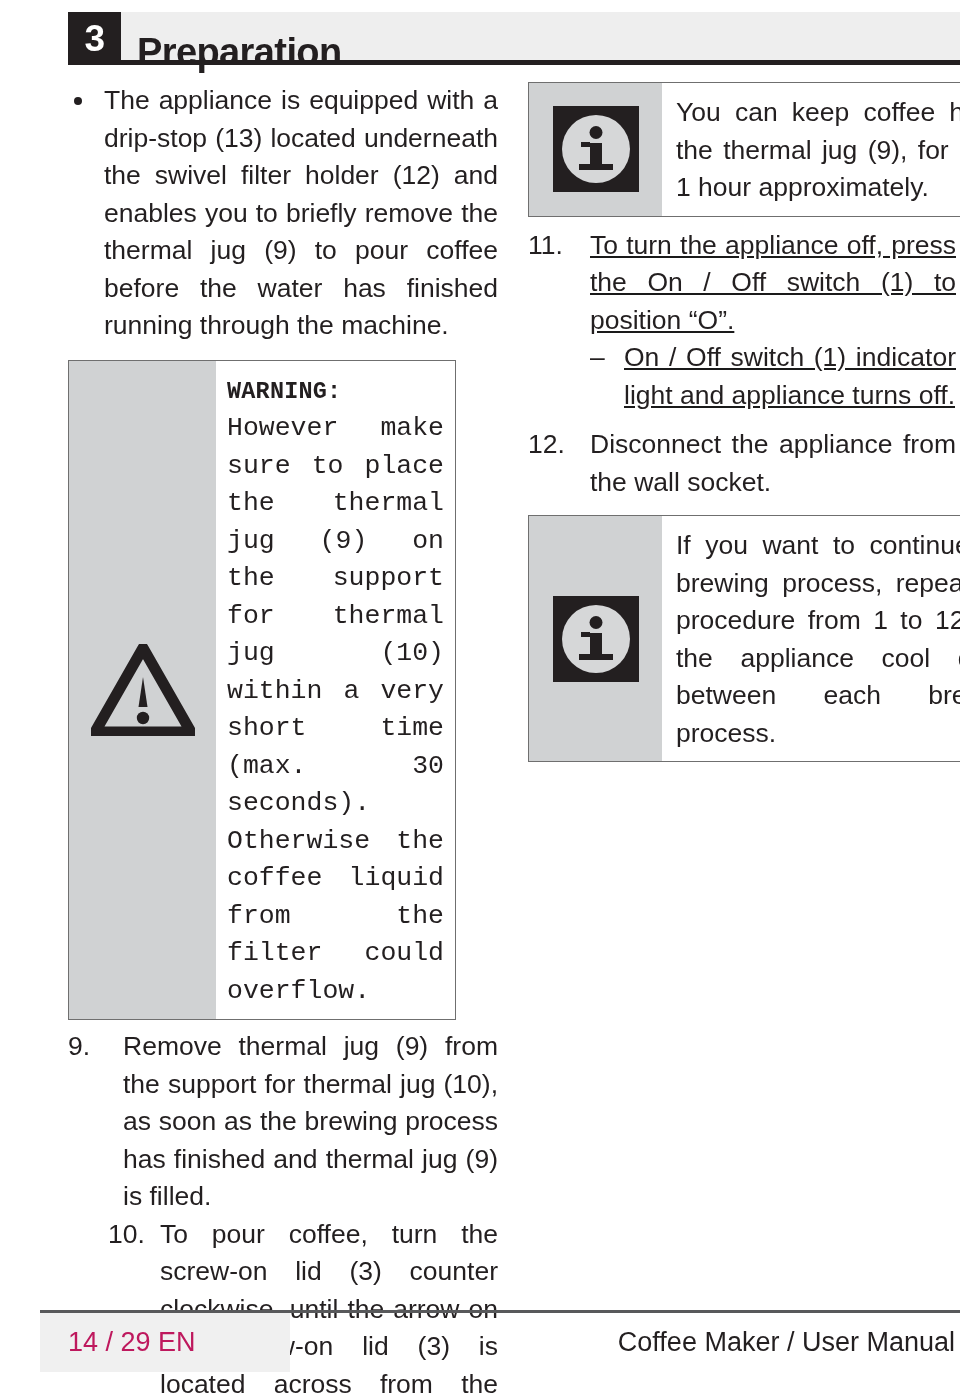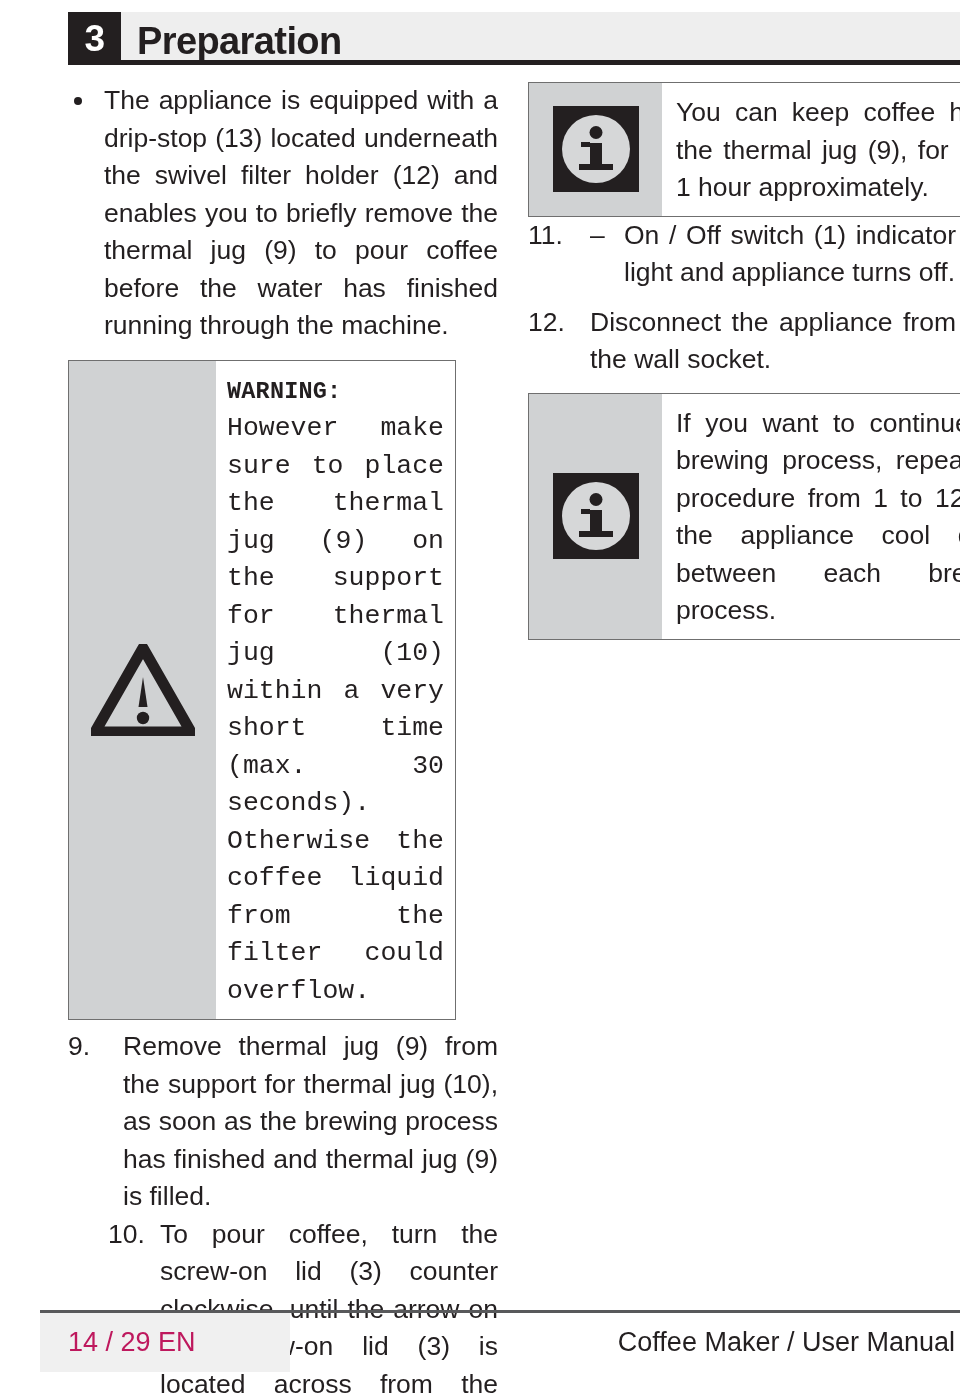--- a/index.html
+++ b/index.html
@@ -52,21 +52,21 @@
     color: #ffffff;
     font-size: 37px;
     font-weight: bold;
     line-height: 53px;
     text-align: center;
     letter-spacing: -0.5px;
   }
   .chapter-title {
     position: absolute;
     left: 137px;
-    top: 5px;
+    top: 16px;
     height: 48px;
     line-height: 48px;
     font-size: 38px;
     font-weight: bold;
     letter-spacing: -0.6px;
     color: #231f20;
   }
 
   
   .col-left {
@@ -358,22 +358,23 @@
           <div class="info-dot"></div>
           <div class="info-stem"></div>
         </div>
       </div>
     </div>
     <div class="text-cell">
       <div class="para">You can keep coffee hot in the thermal jug (9), for up to 1 hour approximately.</div>
     </div>
   </div>
 
-  <div class="num-item" style="padding-left:62px;">
+  <div class="num-item" style="margin-top:10px; padding-left:62px;text-decoration:underline;">
     <span class="num" style="width:60px;">11.</span>
+    <div class="body lastline-left">To turn the appliance off, press the On / Off switch (1) to position “O”.</div>
     <div class="dash-item">
       <span class="dash">–</span>
       <div class="body lastline-left">On / Off switch (1) indicator light and appliance turns off.</div>
     </div>
   </div>
 
   <div class="num-item" style="margin-top:12px; padding-left:62px;">
     <span class="num" style="width:60px;">12.</span>
     <div class="body lastline-left">Disconnect the appliance from the wall socket.</div>
   </div>

